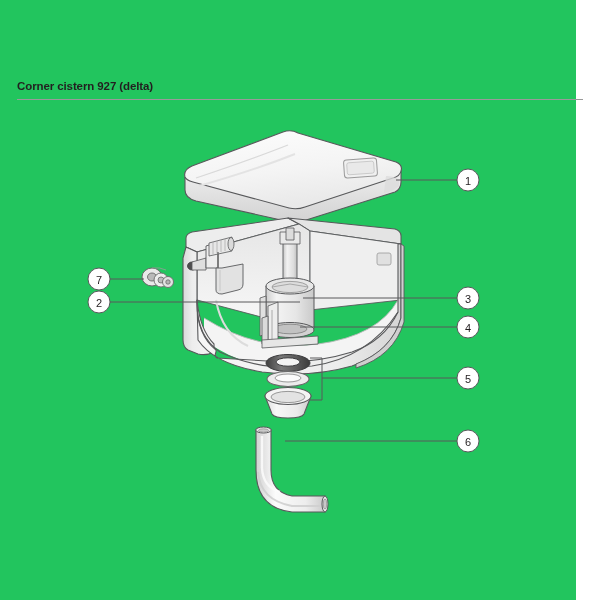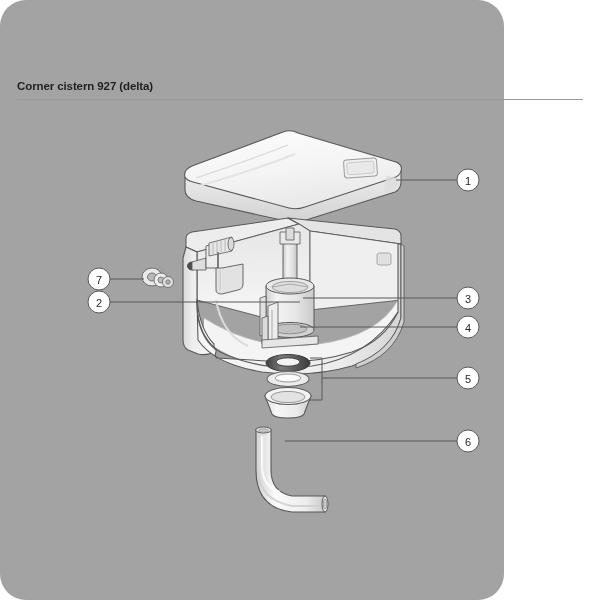--- a/index.html
+++ b/index.html
@@ -11,24 +11,23 @@
   body {
     width: 600px;
     height: 600px;
     font-family: "Liberation Sans", sans-serif;
     color: #231f20;
     overflow: hidden;
     position: relative;
   }
   #page {
     position: relative;
-    width: 504px;
+    width: 576px;
     height: 600px;
-    background: #a3a3a3;
-    border-radius: 26px;
+    background: #22c55e;
   }
   .title-block {
     position: absolute;
     left: 0;
     top: 80px;
     width: 600px;
     height: 24px;
   }
   .doc-title {
     position: absolute;

